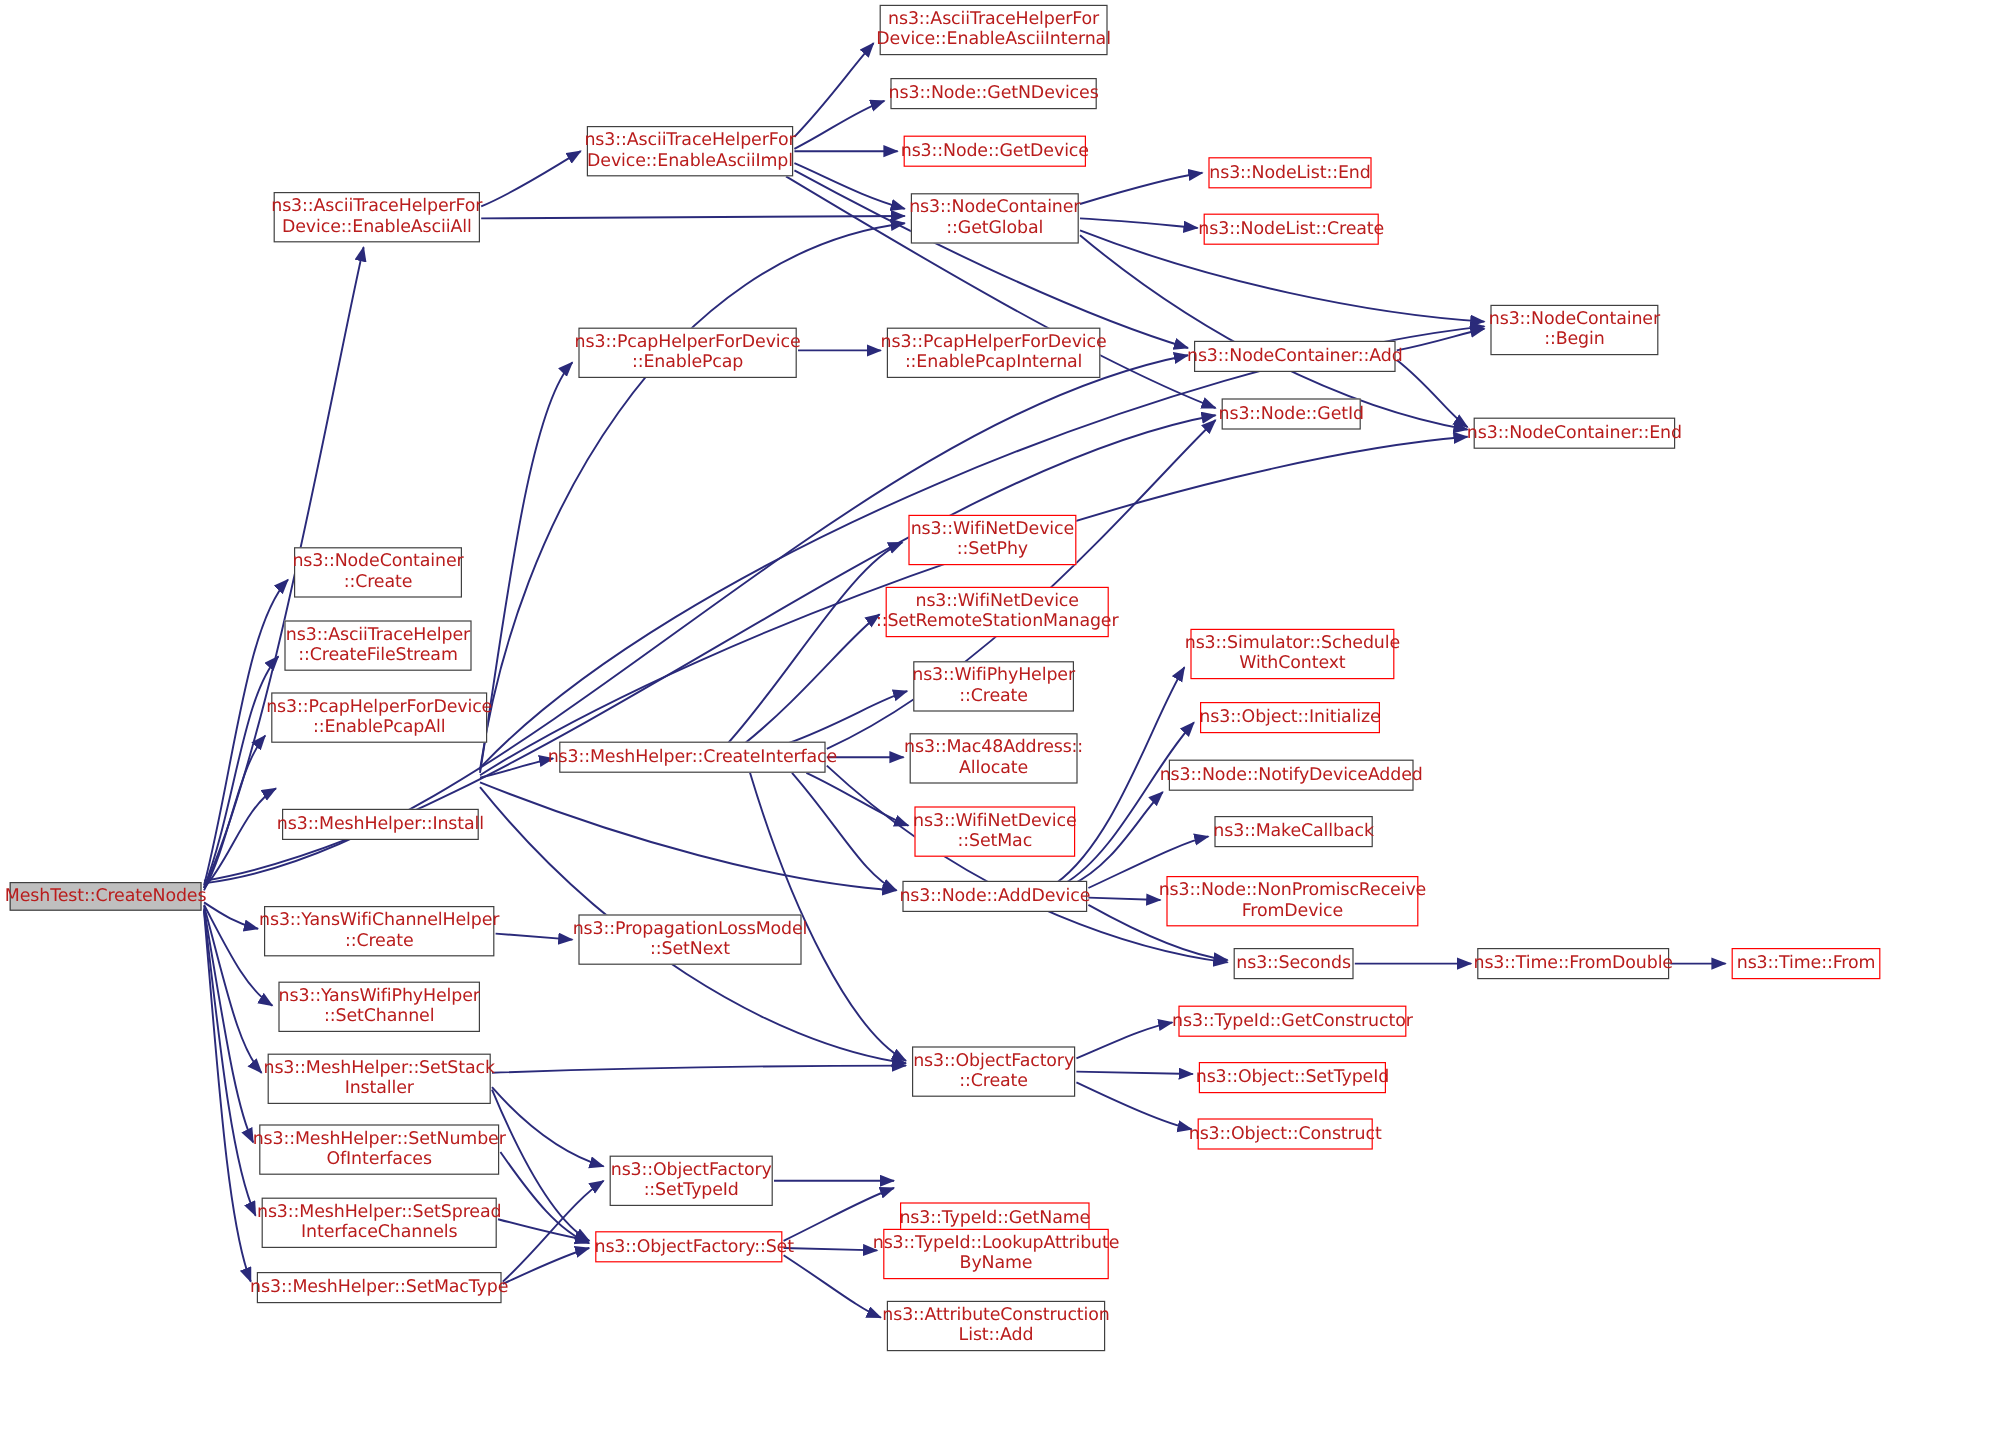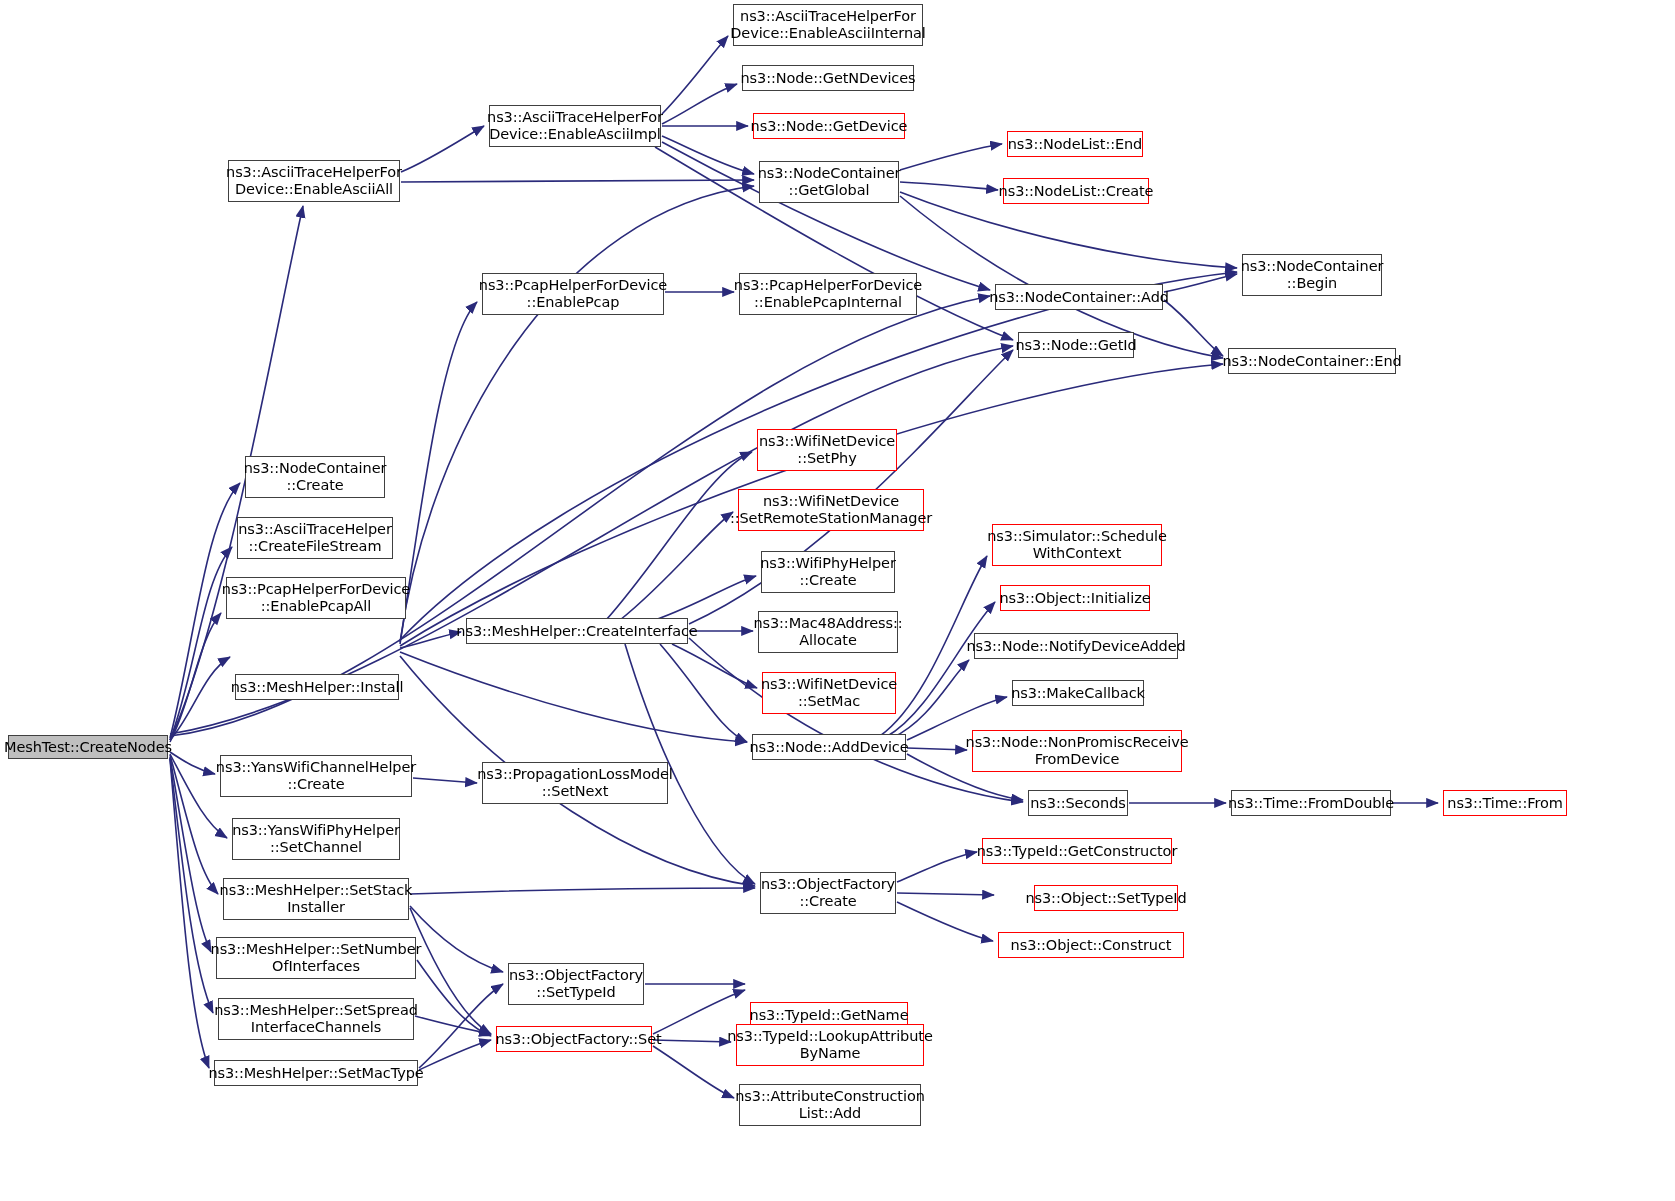--- a/index.html
+++ b/index.html
@@ -15,21 +15,21 @@
     position:absolute;
     box-sizing:border-box;
     background:#ffffff;
     border:1px solid #000000;
     display:flex;
     align-items:center;
     justify-content:center;
     text-align:center;
     font-size:14.5px;
     line-height:17px;
-    color:#000000;
+    color:#b91c1c;
     white-space:pre-line;
     padding:1px 5px;
     letter-spacing:-0.1px;
   }
   .node.red{border:1.6px solid #ff0000;}
   .node.root{background:#bfbfbf;border:1px solid #404040;}
   .node.dark{border:1.6px solid #404040;}
 </style>
 </head>
 <body>
@@ -167,22 +167,22 @@
 ::Create</div>
       <div class="node dark" style="left: 482px; top: 762px; width: 186px; height: 42px;">ns3::PropagationLossModel
 ::SetNext</div>
       <div class="node dark" style="left: 232px; top: 818px; width: 168px; height: 42px;">ns3::YansWifiPhyHelper
 ::SetChannel</div>
       <div class="node dark" style="left: 223px; top: 878px; width: 186px; height: 42px;">ns3::MeshHelper::SetStack
 Installer</div>
       <div class="node dark" style="left: 760px; top: 872px; width: 136px; height: 42px;">ns3::ObjectFactory
 ::Create</div>
       <div class="node red" style="left: 982px; top: 838px; width: 190px; height: 26px;">ns3::TypeId::GetConstructor</div>
-      <div class="node red" style="left: 999px; top: 885px; width: 144px; height: 26px; margin-left: 35px;">ns3::Object::SetTypeId</div>
-      <div class="node red" style="left: 998px; top: 932px; width: 186px; height: 26px;">ns3::Object::Construct</div>
+      <div class="node red" style="left: 999px; top: 885px; width: 156px; height: 26px;">ns3::Object::SetTypeId</div>
+      <div class="node red" style="left: 998px; top: 932px; width: 146px; height: 26px;">ns3::Object::Construct</div>
       <div class="node dark" style="left: 216px; top: 937px; width: 200px; height: 42px;">ns3::MeshHelper::SetNumber
 OfInterfaces</div>
       <div class="node dark" style="left: 218px; top: 998px; width: 196px; height: 42px;">ns3::MeshHelper::SetSpread
 InterfaceChannels</div>
       <div class="node dark" style="left: 214px; top: 1060px; width: 204px; height: 26px;">ns3::MeshHelper::SetMacType</div>
       <div class="node dark" style="left: 508px; top: 963px; width: 136px; height: 42px;">ns3::ObjectFactory
 ::SetTypeId</div>
       <div class="node red" style="left: 496px; top: 1026px; width: 156px; height: 26px; padding-left: 14px;">ns3::ObjectFactory::Set</div>
       <div class="node red" style="left: 750px; top: 971px; width: 158px; height: 26px; margin-top: 31px;">ns3::TypeId::GetName</div>
       <div class="node red" style="left: 736px; top: 1024px; width: 188px; height: 42px;">ns3::TypeId::LookupAttribute

